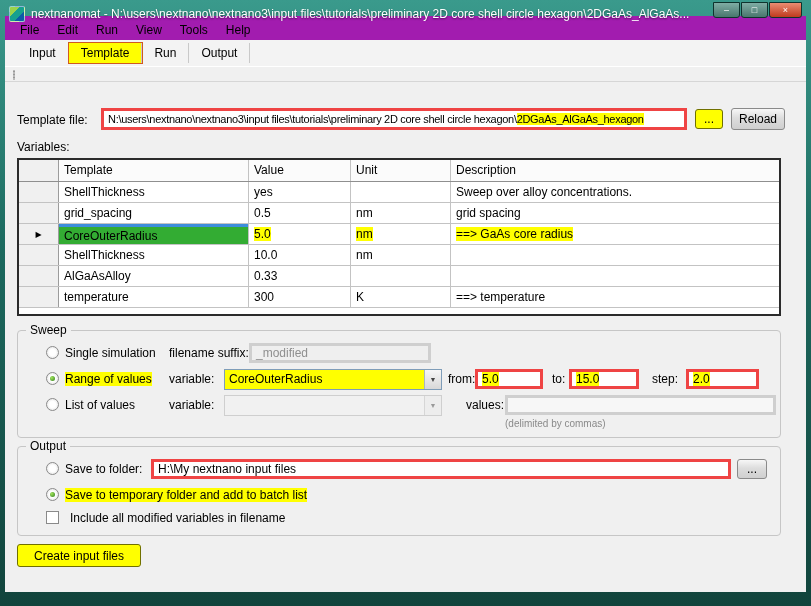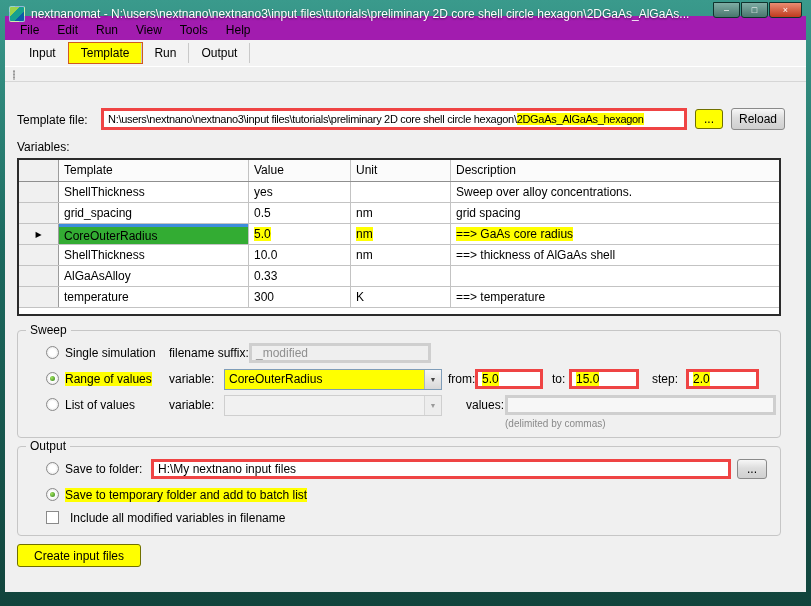--- a/index.html
+++ b/index.html
@@ -140,21 +140,20 @@
           <div class="cell c-val"><span class="hl">5.0</span></div>
           <div class="cell c-unit"><span class="hl">nm</span></div>
           <div class="cell c-desc"><span class="hl">==&gt; GaAs core radius</span></div>
         </div>
 
         <div class="grid-row">
           <div class="cell sel"></div>
           <div class="cell c-var">ShellThickness</div>
           <div class="cell c-val">10.0</div>
           <div class="cell c-unit">nm</div>
-          <div class="cell c-desc">==&gt; thickness of AlGaAs shell</div>
         </div>
 
         <div class="grid-row">
           <div class="cell sel"></div>
           <div class="cell c-var">AlGaAsAlloy</div>
           <div class="cell c-val">0.33</div>
           <div class="cell c-unit"></div>
         </div>
 
         <div class="grid-row">

